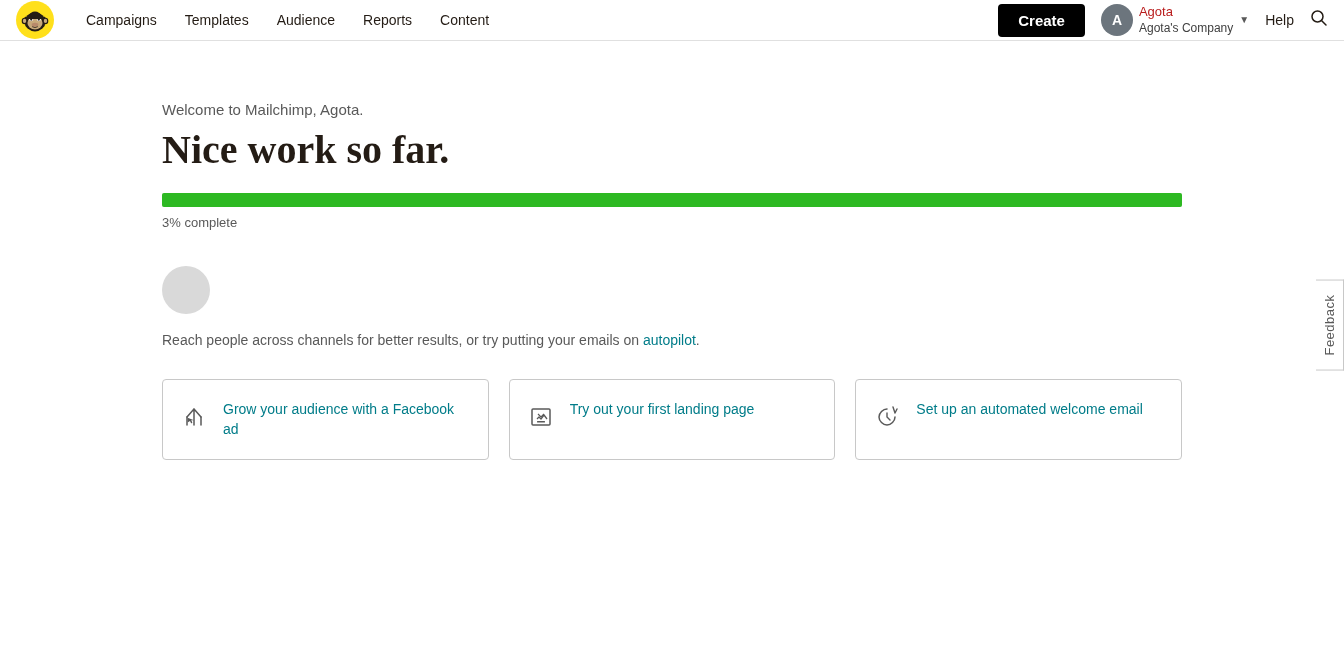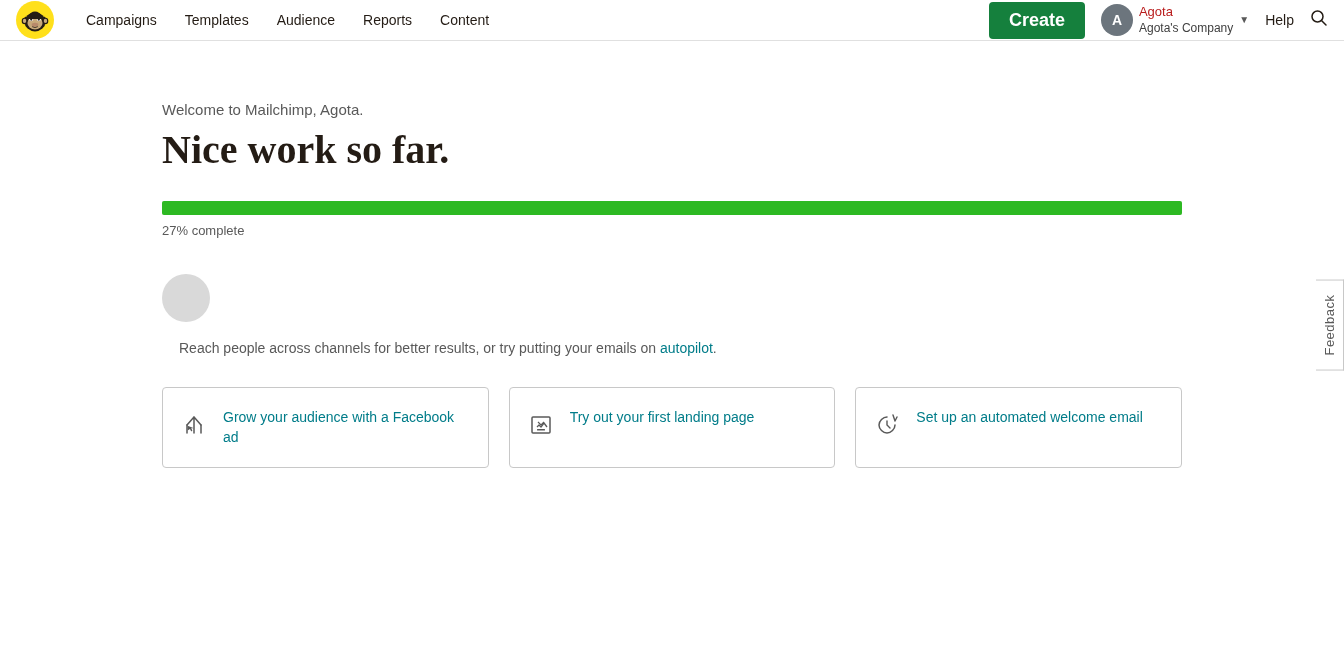--- a/index.html
+++ b/index.html
@@ -35,26 +35,26 @@
       padding: 6px 12px;
       border-radius: 4px;
       cursor: pointer;
     }
     .nav-right {
       display: flex;
       align-items: center;
       gap: 16px;
     }
     .create-btn {
-      background: #15803d;
+      background: #000000;
       color: #fff;
       border: none;
       border-radius: 4px;
       padding: 8px 20px;
-      font-size: 18px;
+      font-size: 15px;
       font-weight: 600;
       cursor: pointer;
     }
     .user-avatar {
       width: 32px;
       height: 32px;
       border-radius: 50%;
       background: #6c757d;
       color: #fff;
       display: flex;
@@ -101,21 +101,21 @@
     .welcome-text {
       font-size: 15px;
       color: #595959;
       margin-bottom: 8px;
     }
     .page-title {
       font-size: 40px;
       font-weight: 700;
       color: #241c15;
       font-family: Georgia, 'Times New Roman', serif;
-      margin-bottom: 28px;
+      margin-bottom: 20px;
     }
     .progress-bar-container {
       width: 100%;
       height: 14px;
       background: #e0e0e0;
       border-radius: 2px;
       margin-bottom: 8px;
     }
     .progress-bar-fill {
       height: 100%;
@@ -151,21 +151,21 @@
       font-size: 24px;
       font-weight: 600;
       color: #241c15;
       font-family: Georgia, 'Times New Roman', serif;
     }
     .bonus-desc {
       font-size: 14px;
       color: #595959;
       line-height: 1.5;
       max-width: 600px;
-      margin-left: 17px;
+      margin-left: 0;
     }
     .bonus-desc a {
       color: #007c89;
       text-decoration: none;
     }
 
     
     .cards-row {
       display: flex;
       gap: 20px;
@@ -281,21 +281,21 @@
   </div>
 </nav>
 
 <main class="main-content">
   <p class="welcome-text">Welcome to Mailchimp, Agota.</p>
   <h1 class="page-title">Nice work so far.</h1>
 
   <div class="progress-bar-container">
     <div class="progress-bar-fill"></div>
   </div>
-  <p class="progress-label">27% complete</p>
+  <p class="progress-label">3% complete</p>
 
   <div class="bonus-section">
     <div class="bonus-header">
       <div class="bonus-icon-circle"></div>
     </div>
 
     <p class="bonus-desc">
       <span>Reach people across channels for better results, or try putting your emails on</span>
       <a href="#">autopilot</a><span>.</span>
     </p>

